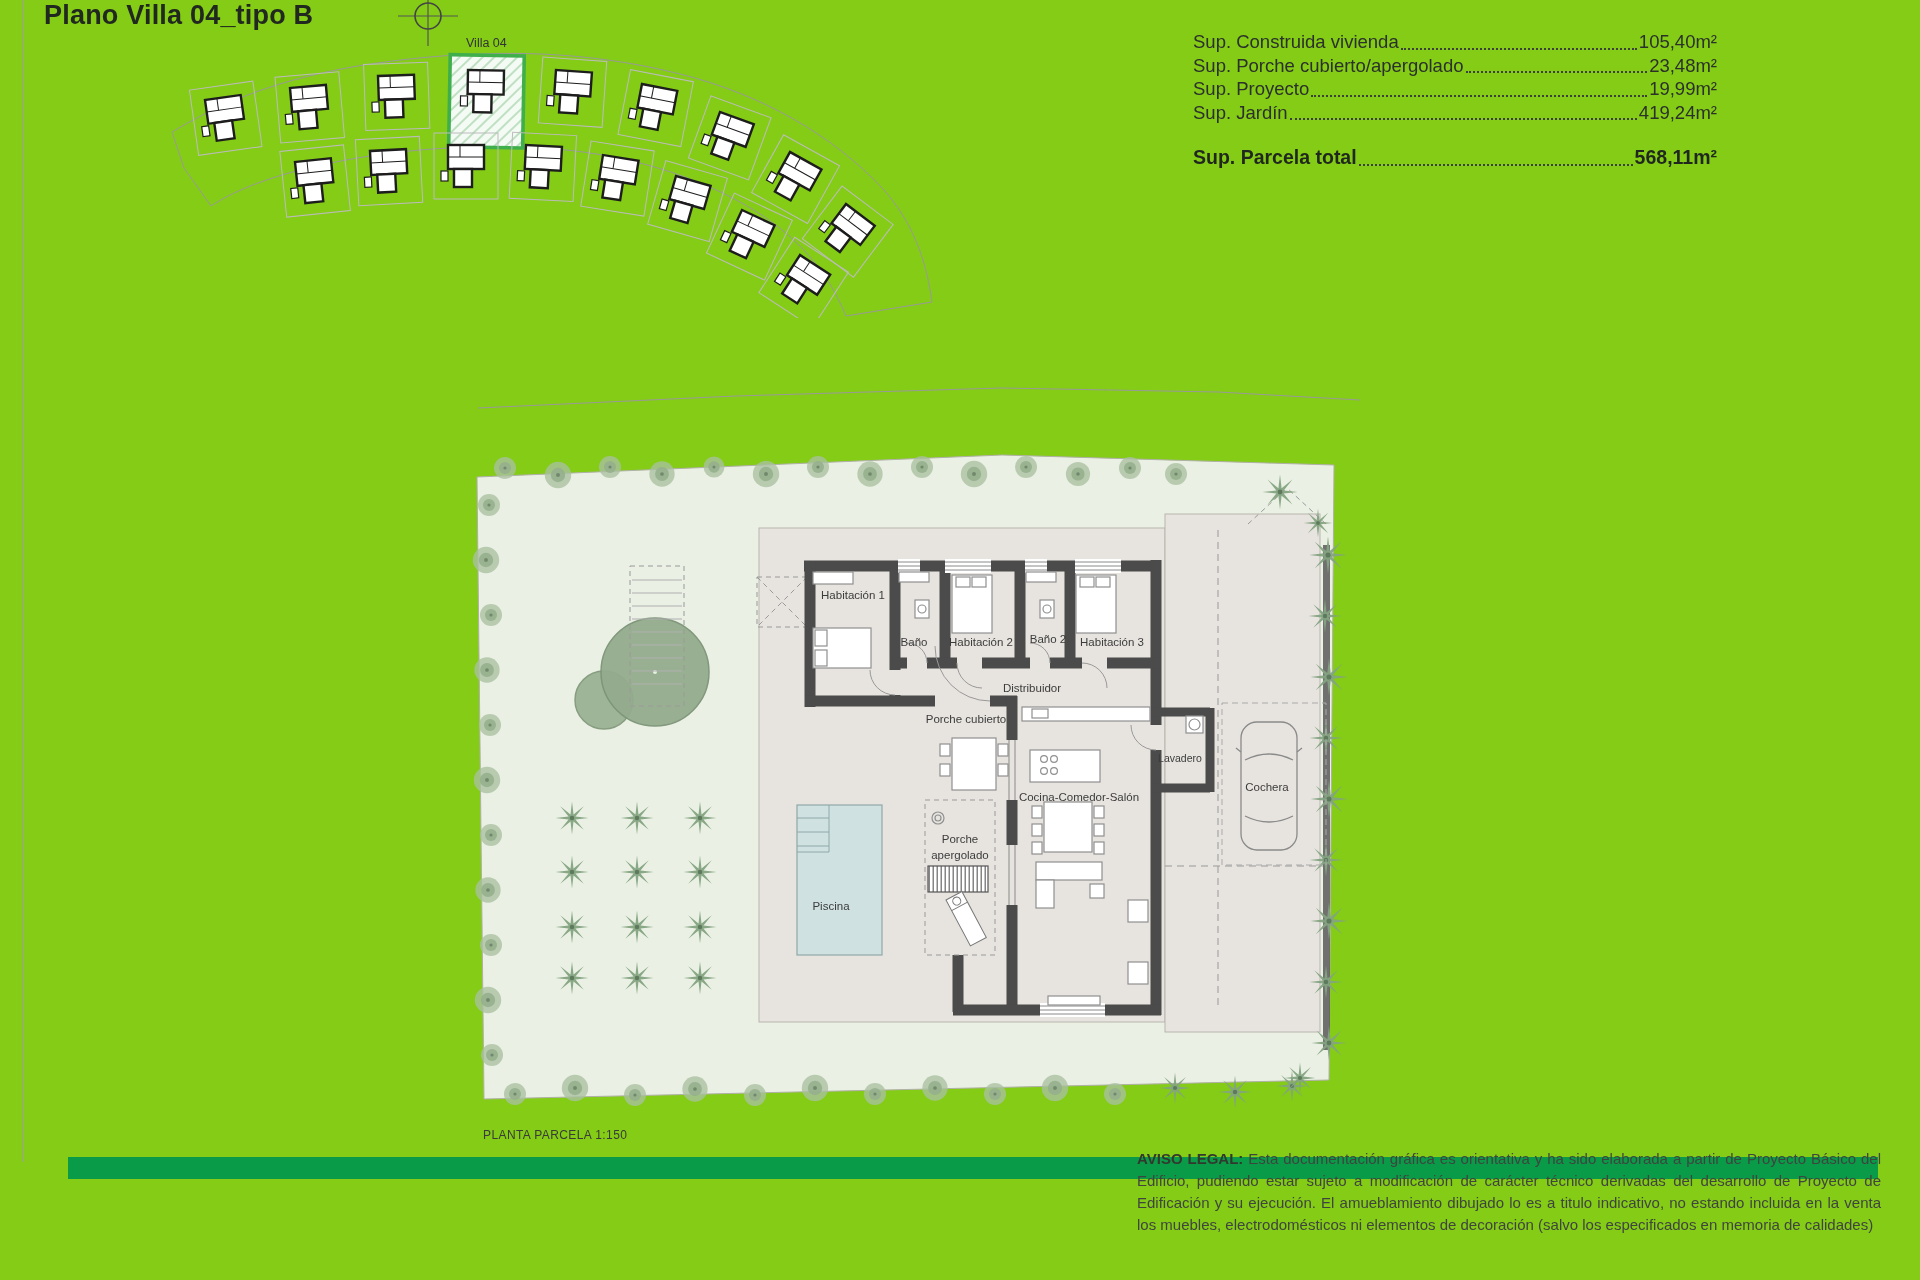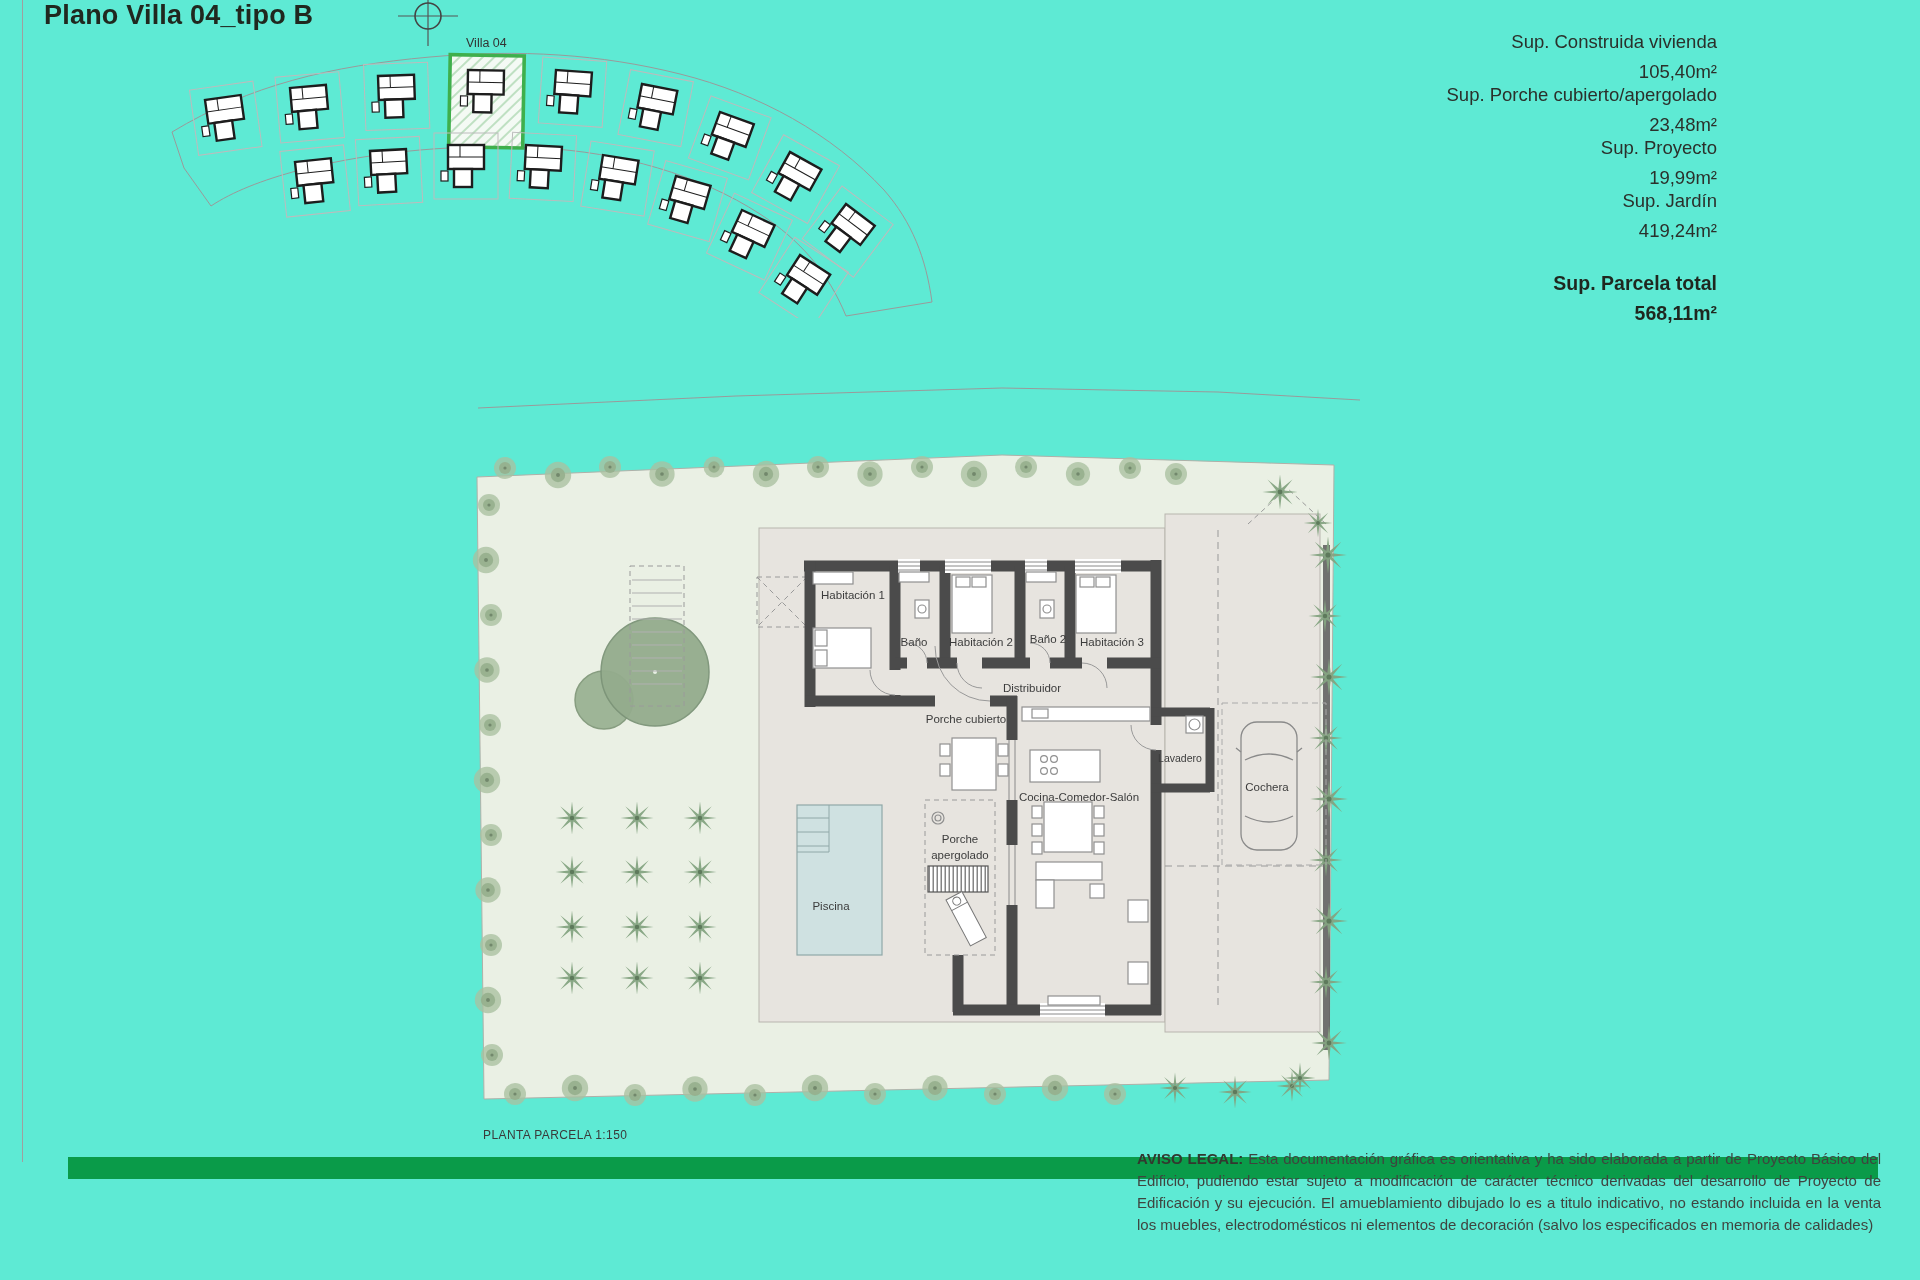--- a/index.html
+++ b/index.html
@@ -1,27 +1,27 @@
 <!DOCTYPE html>
 <html><head>
 <meta charset="utf-8">
 <style>
   html,body{margin:0;padding:0;background:#ffffff;}
-  #page{position:relative;width:1920px;height:1280px;background:#5eead4;overflow:hidden;
+  #page{position:relative;width:1920px;height:1280px;background:#84cc16;overflow:hidden;
         font-family:"Liberation Sans",sans-serif;color:#242b24;}
   .abs{position:absolute;}
   #doc-title{left:44px;top:0px;font-size:27px;font-weight:bold;letter-spacing:0.2px;color:#20281f;}
   #left-frame-line{left:22px;top:0;width:1px;height:1162px;background:#9f9f9f;}
   
   #info-panel{left:1193px;top:30px;width:524px;}
   #info-title{font-size:21px;font-weight:bold;margin:0 0 24px 0;color:#1f271f;}
-  .info-row{display:flex;align-items:flex-end;font-size:18.5px;line-height:23.5px;color:#2b302b;flex-direction:column;}
+  .info-row{display:flex;align-items:flex-end;font-size:18.5px;line-height:23.5px;color:#2b302b;}
   .info-row .leader{flex:1;border-bottom:2.6px dotted #3c403c;margin:0 2px 4px 2px;height:1px;}
   .info-row .val{white-space:nowrap;}
-  #total-row{margin-top:30px;font-weight:bold;font-size:19.5px;color:#1f271f;}
+  #total-row{margin-top:22px;font-weight:bold;font-size:19.5px;color:#1f271f;}
   
   #plan-caption{left:483px;top:1128px;font-size:12px;letter-spacing:0.4px;color:#3a3a3a;}
   #green-bar{left:68px;top:1157px;width:1810px;height:22px;}
   #legal{left:1137px;top:1148px;width:744px;font-size:15px;line-height:22px;
          text-align:justify;color:#3f443f;}
   #legal b{color:#33382f;}
   svg text{font-family:"Liberation Sans",sans-serif;}
 </style>
 </head>
 <body>

